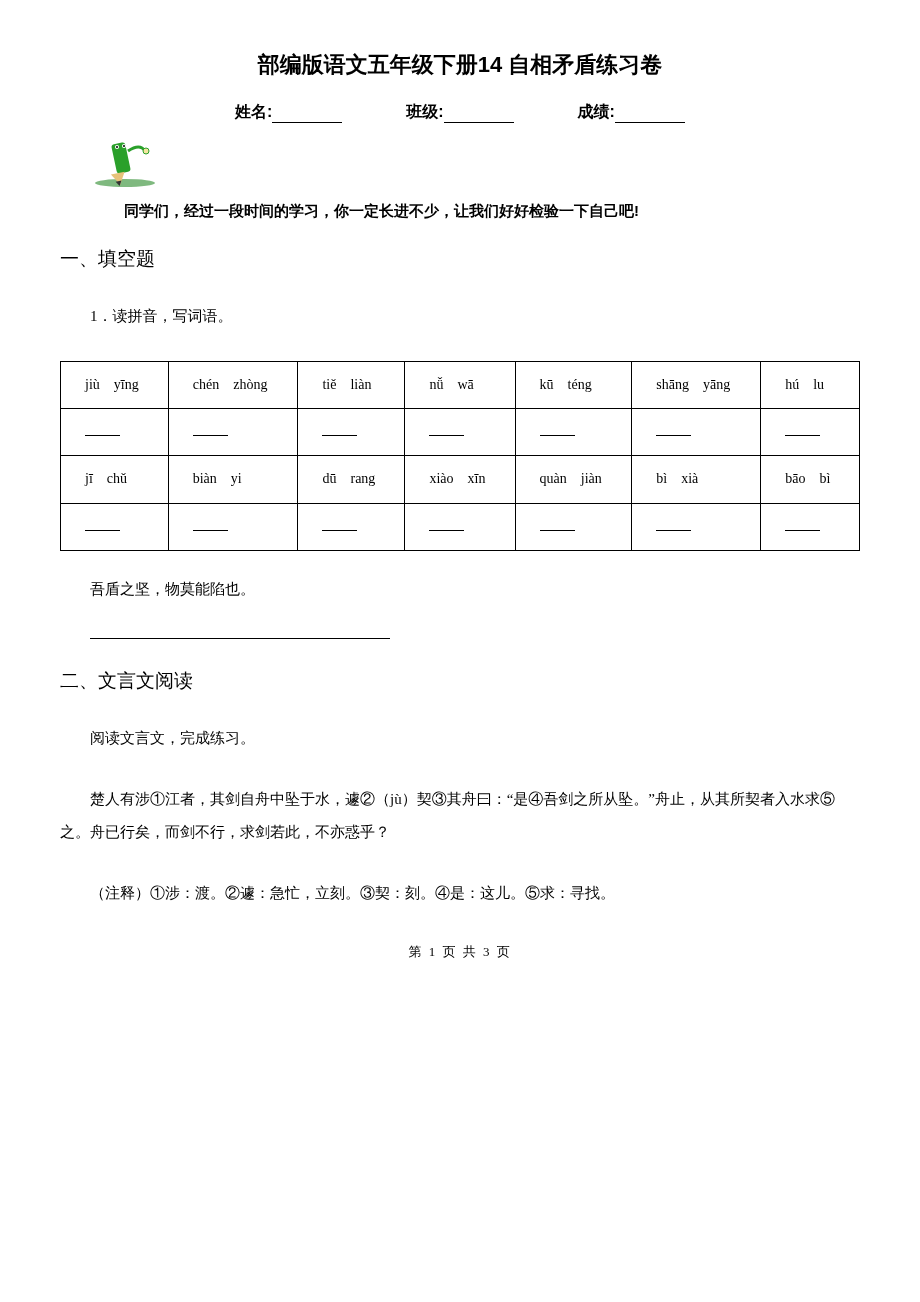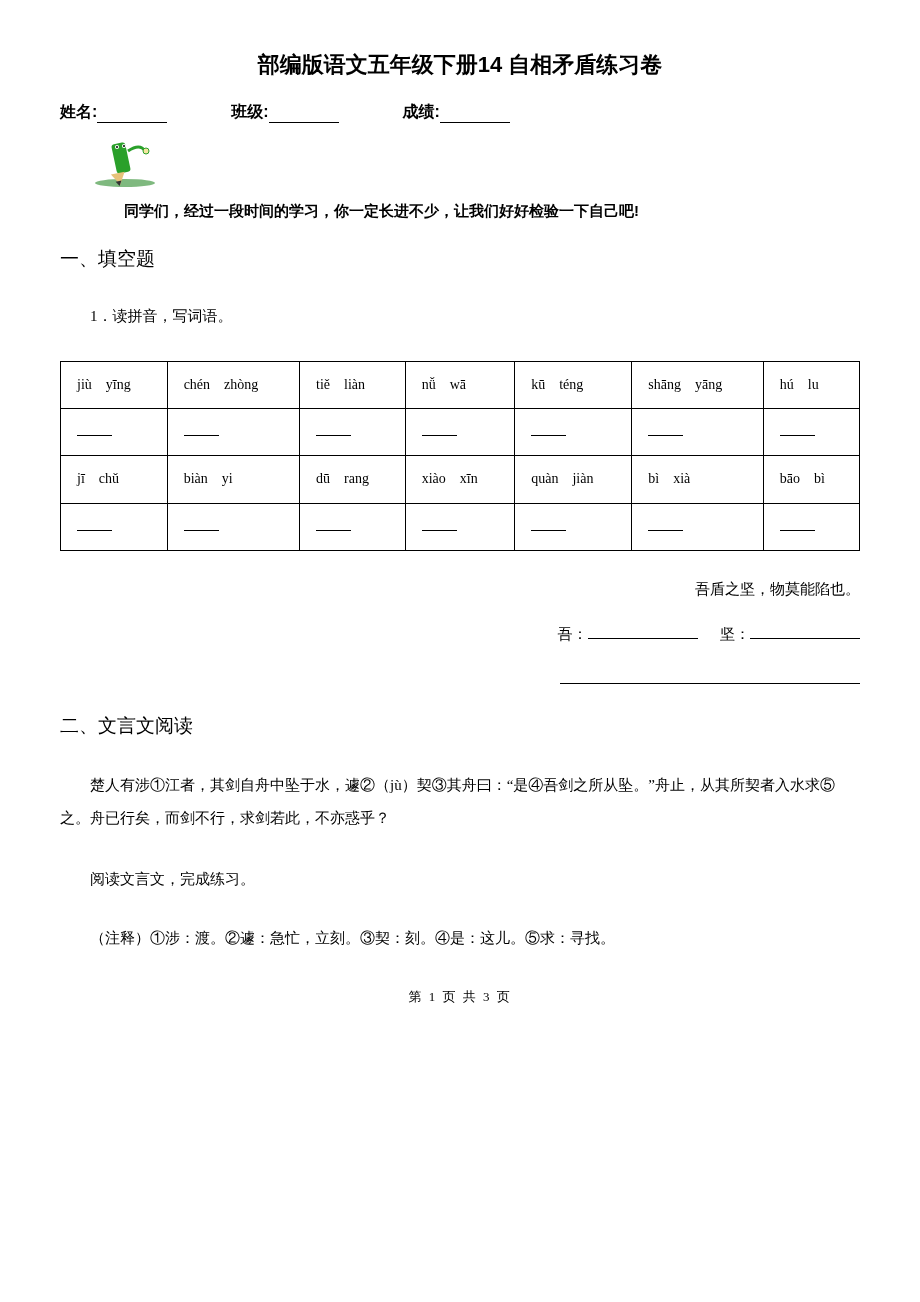--- a/index.html
+++ b/index.html
@@ -15,21 +15,21 @@
     box-sizing: border-box;
   }
   .title {
     text-align: center;
     font-family: "SimHei", "黑体", sans-serif;
     font-weight: bold;
     font-size: 22px;
     margin-bottom: 22px;
   }
   .info-line {
-    text-align: left;
+    text-align: center;
     font-family: "SimHei", "黑体", sans-serif;
     font-weight: bold;
     font-size: 16px;
     margin-bottom: 10px;
   }
   .info-line .blank {
     display: inline-block;
     border-bottom: 1px solid #000;
     width: 70px;
     height: 14px;
@@ -61,21 +61,21 @@
     margin: 30px 0;
   }
   table.pinyin {
     border-collapse: collapse;
     width: 100%;
     margin: 15px 0 25px 0;
     font-size: 14px;
   }
   table.pinyin td {
     border: 1.5px solid #000;
-    padding: 12px 16px;
+    padding: 12px 24px;
     vertical-align: middle;
     word-break: break-word;
     line-height: 1.6;
   }
   .underline-short {
     display: inline-block;
     border-bottom: 1px solid #000;
     width: 35px;
     height: 12px;
   }
@@ -89,21 +89,20 @@
   .underline-long {
     display: inline-block;
     border-bottom: 1px solid #000;
     width: 300px;
     height: 12px;
   }
   .q2-line {
     font-size: 15px;
     margin: 18px 0 18px 2em;
     line-height: 1.8;
-    text-align: right;
   }
   .footer {
     text-align: center;
     font-size: 13px;
     letter-spacing: 2px;
     margin-top: 36px;
   }
 </style>
 </head>
 <body>
@@ -178,34 +177,29 @@
       <td><span class="underline-short"></span></td>
       <td><span class="underline-short"></span></td>
       <td><span class="underline-short"></span></td>
     </tr>
   </tbody>
     </table>
 
 
   <div class="q2-line">吾盾之坚，物莫能陷也。</div>
 
-  <div class="q2-line">
-    <span>吾：</span><span class="underline-med"></span>
-    &nbsp;&nbsp;&nbsp;&nbsp;
-    <span>坚：</span><span class="underline-med"></span>
-  </div>
 
 
   <div class="q2-line">
     <span class="underline-long"></span>
   </div>
 
   <div class="section-head">二、文言文阅读</div>
 
+  <div class="indent">阅读文言文，完成练习。</div>
+
   <div class="indent" style="text-indent:2em; line-height:2.2">楚人有涉①江者，其剑自舟中坠于水，遽②（jù）契③其舟曰：“是④吾剑之所从坠。”舟止，从其所契者入水求⑤之。舟已行矣，而剑不行，求剑若此，不亦惑乎？</div>
 
-  <div class="indent">阅读文言文，完成练习。</div>
-
   <div class="indent">（注释）①涉：渡。②遽：急忙，立刻。③契：刻。④是：这儿。⑤求：寻找。</div>
 
   <div class="footer">第 1 页 共 3 页</div>
 
 </div>
 
 </body></html>

